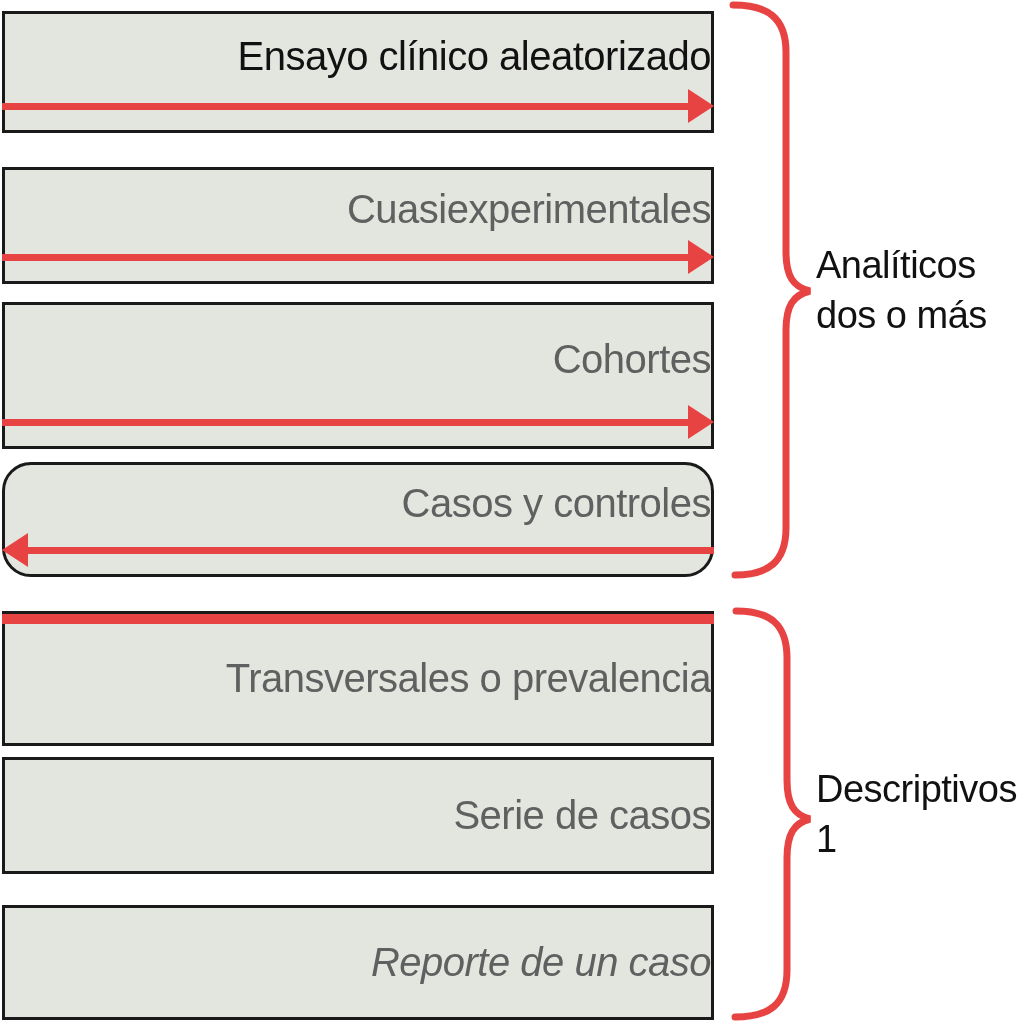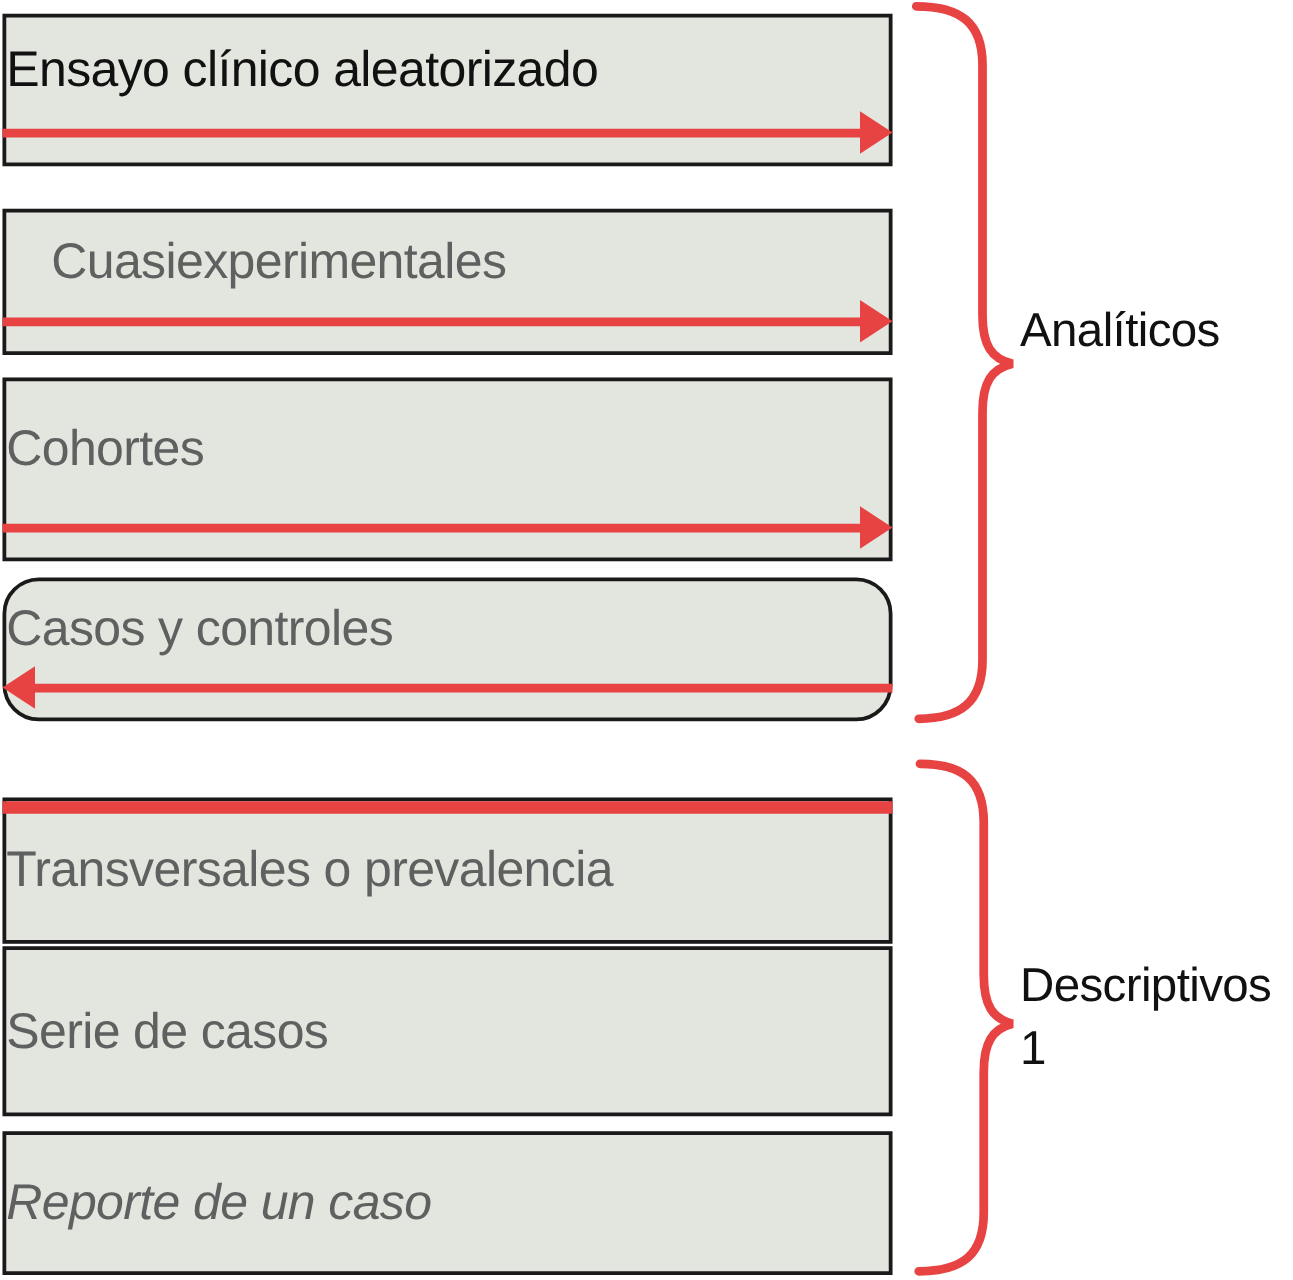--- a/index.html
+++ b/index.html
@@ -16,38 +16,38 @@
     position:relative;
     width:1034px;height:1024px;
     background:var(--bg);
     overflow:hidden;
   }
   .study-box{
     position:absolute;
     left:2px;width:712px;
     background:var(--box-fill);
     border:3px solid var(--box-border);
-    display:flex;align-items:center;justify-content:flex-start;
+    display:flex;align-items:center;justify-content:flex-end;
   }
   .study-box .box-label{
     font-size:40px;
     letter-spacing:-0.5px;
     color:var(--gray-text);
     white-space:nowrap;
   }
   .study-box .box-label.black{color:var(--black-text);}
   
   .study-box.has-arrow{padding-bottom:32px;}
   
   .b1{top:11px;height:122px;}
   .b2{top:167px;height:117px;padding-left:36px;}
   .b3{top:302px;height:147px;}
   .b4{top:462px;height:115px;border-radius:29px;}
-  .b5{top:638px;height:117px;}
-  .b6{top:757px;height:136px;}
+  .b5{top:611px;height:135px;}
+  .b6{top:757px;height:117px;}
   .b7{top:905px;height:115px;font-style:italic;}
   
   .arrow{position:absolute;left:0;right:0;bottom:0;height:100%;pointer-events:none;}
   .shaft{
     position:absolute;bottom:20px;height:7px;
     background:var(--red);
   }
   .arrow.right .shaft{left:-3px;right:16px;}
   .arrow.left  .shaft{left:16px;right:-3px;}
   .head{position:absolute;width:0;height:0;bottom:7px;}
@@ -154,20 +154,21 @@
              C 770 611 787 624 787 658
              L 787 780
              C 787 804 794 815 810 819
              C 794 823 787 834 787 858
              L 787 970
              C 787 1004 770 1017 735 1017"></path>
   </svg>
 
   <div class="group-label gl1">
     <div>Analíticos</div>
+    <div>dos o más</div>
   </div>
 
   <div class="group-label gl2">
     <div>Descriptivos</div>
     <div>1</div>
   </div>
 
 </div>
 
 </body></html>

